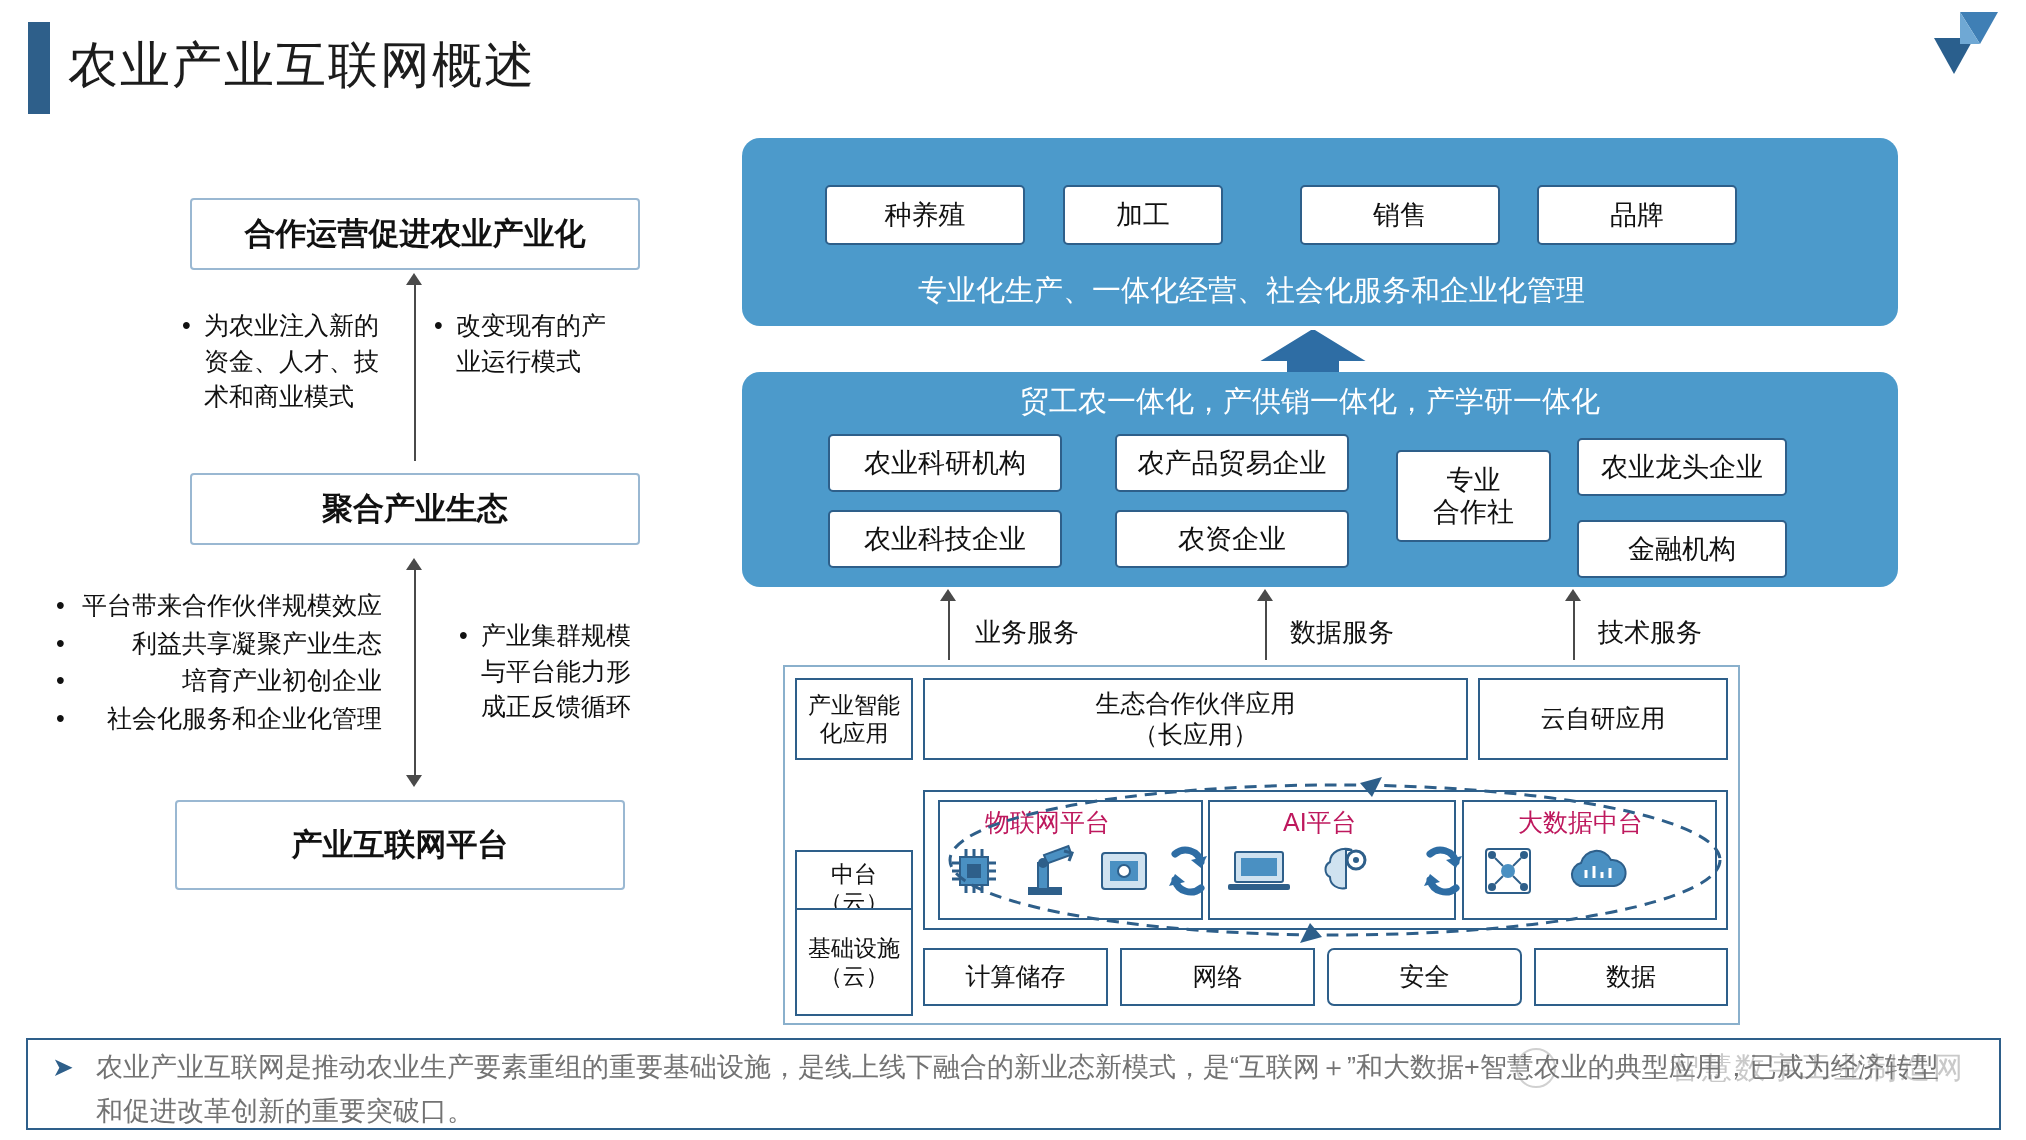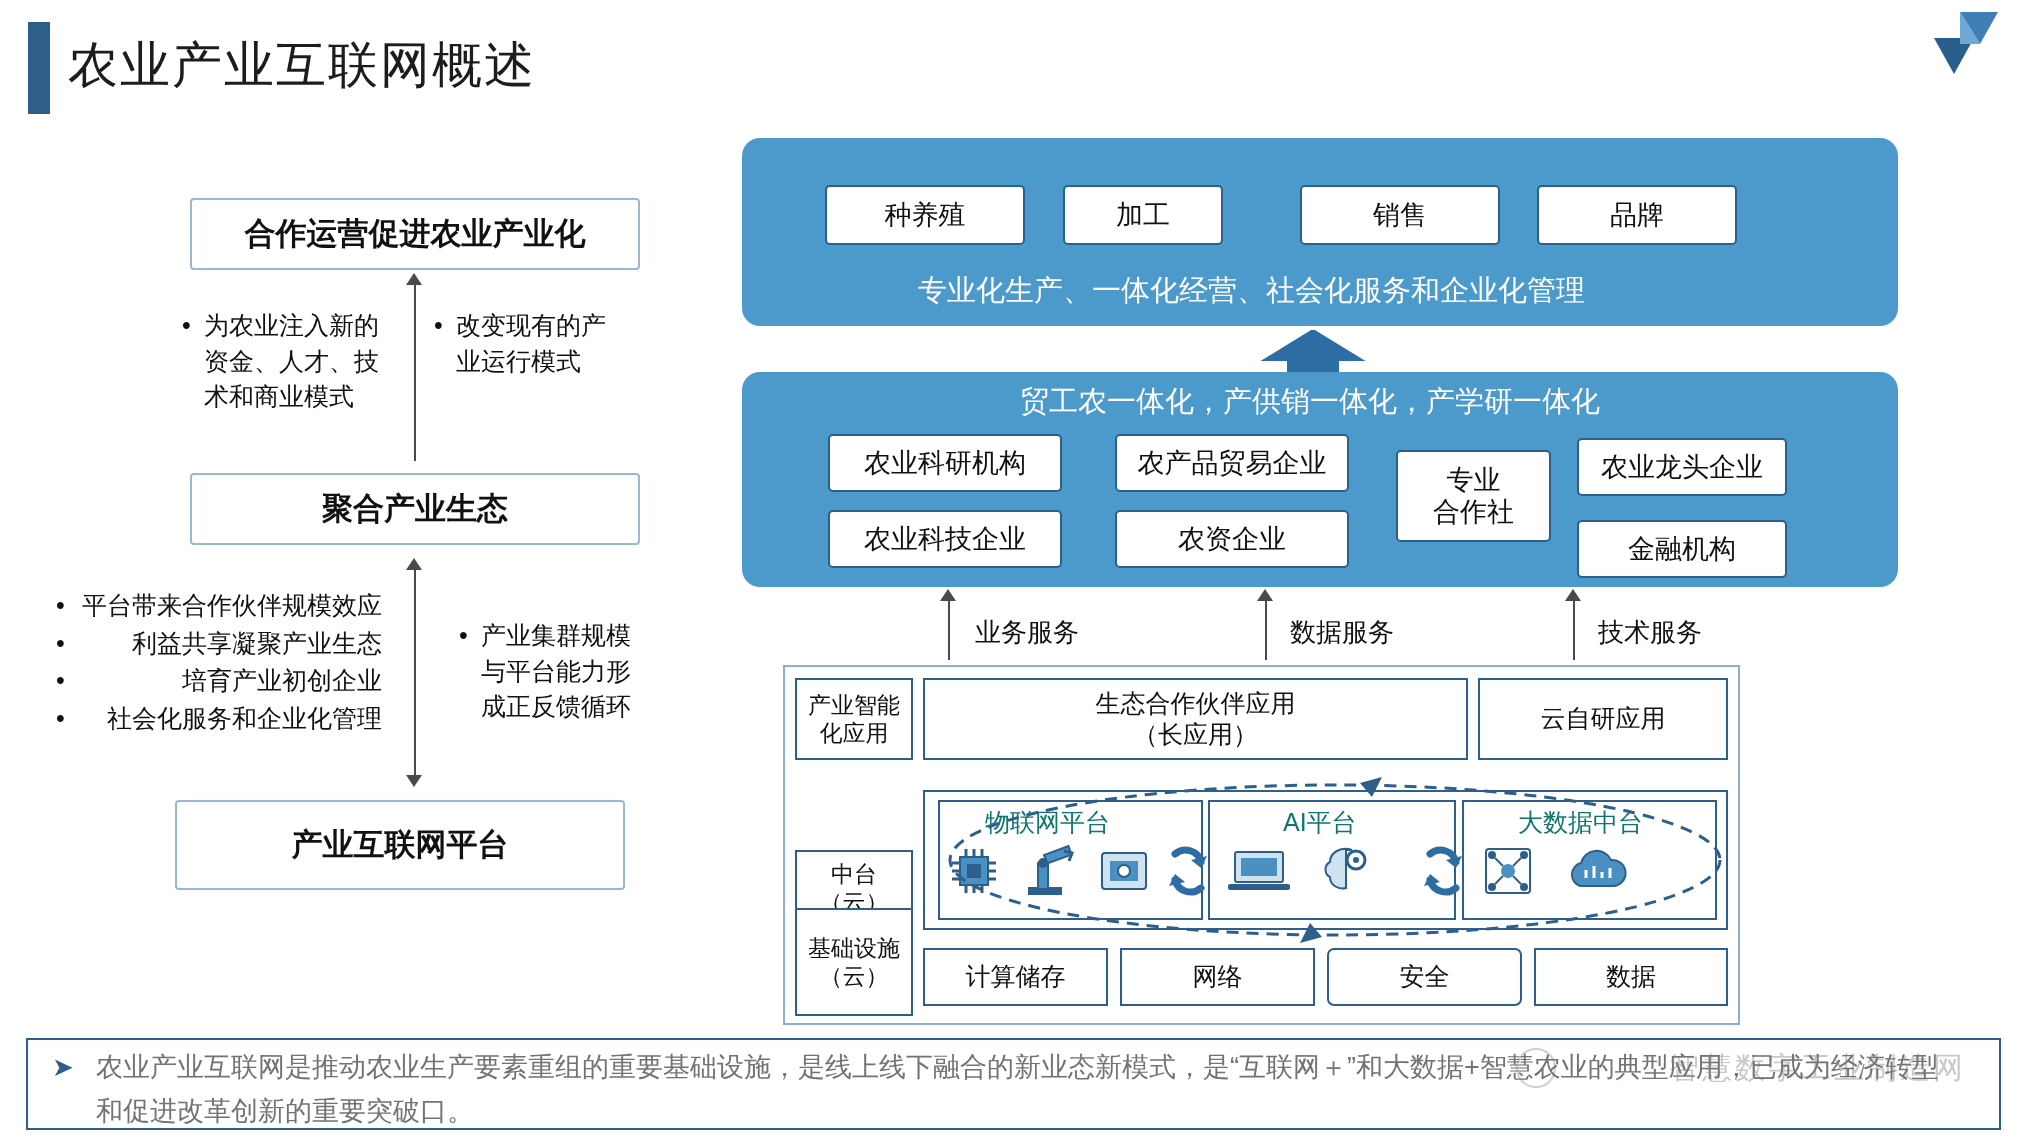--- a/index.html
+++ b/index.html
@@ -151,21 +151,21 @@
     align-items: center;
     justify-content: center;
     text-align: center;
     font-size: 23px;
     line-height: 1.22;
     color: #111;
   }
   .plat-title {
     position: absolute;
     font-size: 25px;
-    color: #0f766e;
+    color: #be185d;
     text-align: center;
     white-space: nowrap;
   }
 
   
   .footer-box {
     position: absolute;
     left: 26px; top: 1038px;
     width: 1975px; height: 92px;
     border: 2px solid #2e5f8a;

